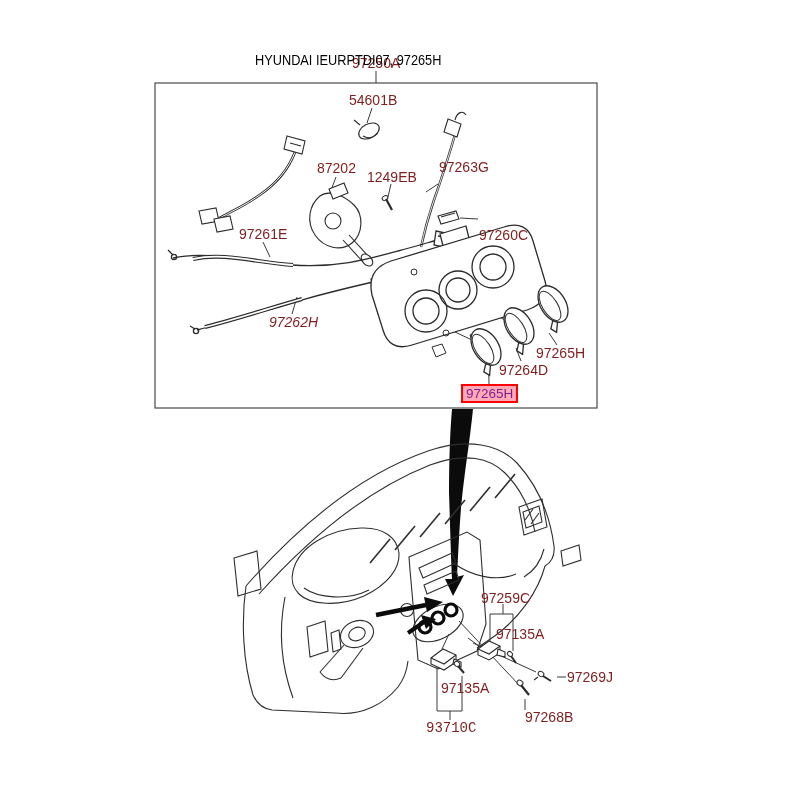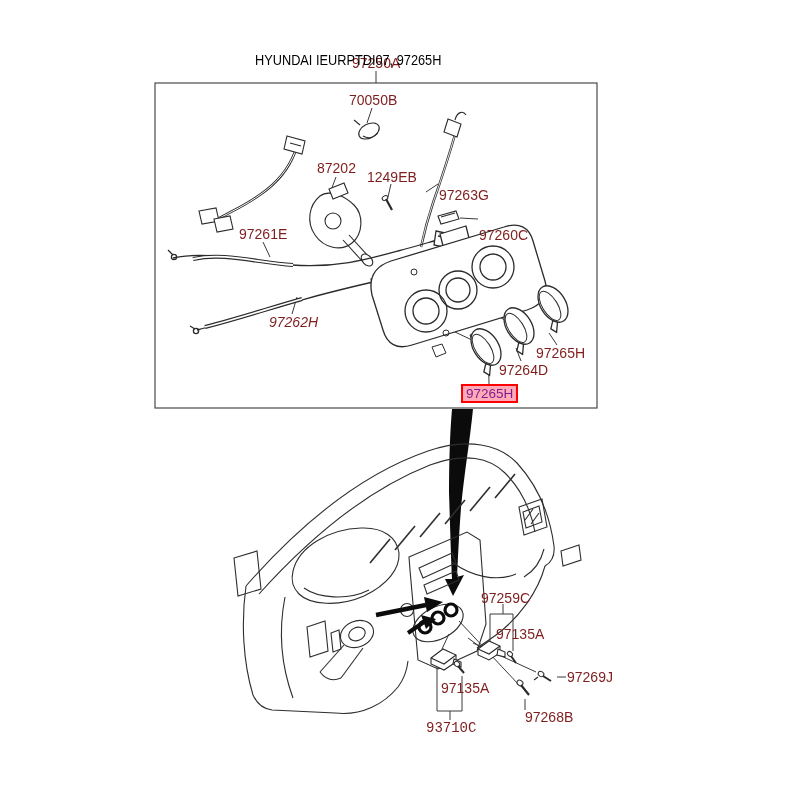--- a/index.html
+++ b/index.html
@@ -247,27 +247,27 @@
       <ellipse cx="541" cy="674" rx="3" ry="2.4" transform="rotate(30 541 674)" stroke-width="1"></ellipse>
       <line x1="543" y1="676" x2="551" y2="681" stroke-width="2"></line>
       <line x1="538" y1="677" x2="534" y2="680" stroke-width="1.2"></line>
     </g>
   </svg>
 
   <div class="title" style="left:255px;top:51px;">HYUNDAI IEURPTDI07, 97265H</div>
 
   <div class="lbl" style="left:352px;top:56px;">97250A</div>
 
-  <div class="lbl" style="left:349px;top:93px;">70050B</div>
+  <div class="lbl" style="left:349px;top:93px;">54601B</div>
 
   <div class="lbl" style="left:317px;top:161px;">87202</div>
 
   <div class="lbl" style="left:367px;top:170px;">1249EB</div>
 
-  <div class="lbl" style="left:439px;top:188px;">97263G</div>
+  <div class="lbl" style="left:439px;top:160px;">97263G</div>
 
   <div class="lbl" style="left:479px;top:212px;margin-top:16px;">97260C</div>
 
   <div class="lbl" style="left:239px;top:227px;">97261E</div>
 
   <div class="lbl" style="left:269px;top:315px;font-style:italic;">97262H</div>
 
   <div class="lbl" style="left:499px;top:363px;">97264D</div>
 
   <div class="lbl" style="left:536px;top:346px;">97265H</div>

